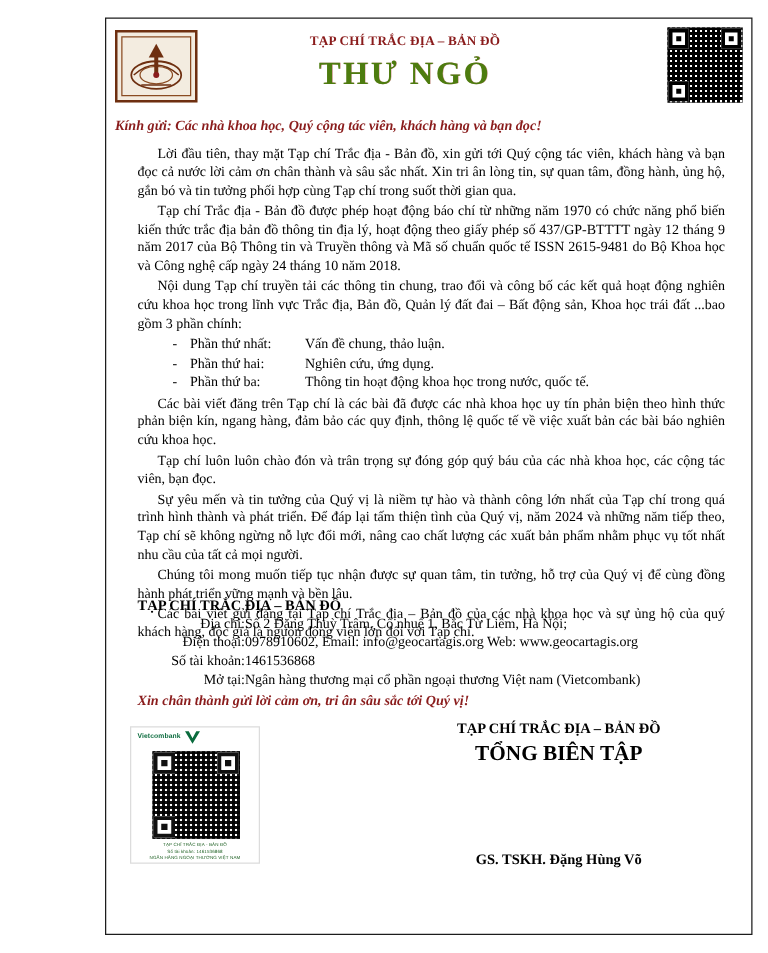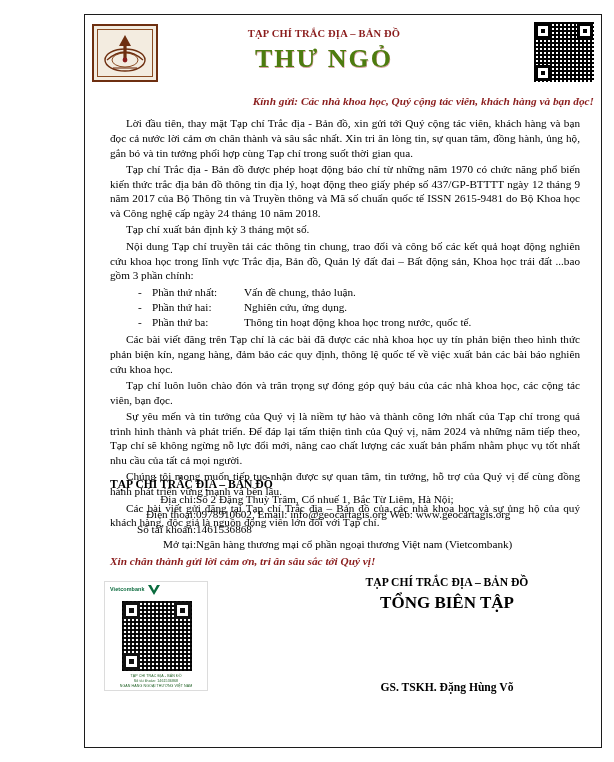--- a/index.html
+++ b/index.html
@@ -100,21 +100,21 @@
   .qr-top .eye.tl { left: 1px; top: 1px; }
   .qr-top .eye.tr { right: 1px; top: 1px; }
   .qr-top .eye.bl { left: 1px; bottom: 1px; }
 
   
   .salutation {
     position: absolute;
     left: 92px;
     top: 95px;
     width: 502px;
-    text-align: right;
+    text-align: left;
     font-style: italic;
     font-weight: bold;
     font-size: 11.3px;
     color: #8a1c1c;
   }
   .content {
     position: absolute;
     left: 110px;
     top: 116px;
     width: 470px;
@@ -272,21 +272,20 @@
       <div class="eye tr"></div>
       <div class="eye bl"></div>
     </div>
   </div>
 
   <div class="salutation">Kính gửi: Các nhà khoa học, Quý cộng tác viên, khách hàng và bạn đọc!</div>
 
   <div class="content">
     <p>Lời đầu tiên, thay mặt Tạp chí Trắc địa - Bản đồ, xin gửi tới Quý cộng tác viên, khách hàng và bạn đọc cả nước lời cảm ơn chân thành và sâu sắc nhất. Xin tri ân lòng tin, sự quan tâm, đồng hành, ủng hộ, gắn bó và tin tưởng phối hợp cùng Tạp chí trong suốt thời gian qua.</p>
     <p>Tạp chí Trắc địa - Bản đồ được phép hoạt động báo chí từ những năm 1970 có chức năng phổ biến kiến thức trắc địa bản đồ thông tin địa lý, hoạt động theo giấy phép số 437/GP-BTTTT ngày 12 tháng 9 năm 2017 của Bộ Thông tin và Truyền thông và Mã số chuẩn quốc tế ISSN 2615-9481 do Bộ Khoa học và Công nghệ cấp ngày 24 tháng 10 năm 2018.</p>
-    <p>Tạp chí xuất bản định kỳ 3 tháng một số.</p>
     <p>Nội dung Tạp chí truyền tải các thông tin chung, trao đổi và công bố các kết quả hoạt động nghiên cứu khoa học trong lĩnh vực Trắc địa, Bản đồ, Quản lý đất đai – Bất động sản, Khoa học trái đất ...bao gồm 3 phần chính:</p>
 
     <ul class="parts">
       <li>
         <span class="dash">-</span>
         <span class="pname">Phần thứ nhất:</span>
         <span class="pdesc">Vấn đề chung, thảo luận.</span>
       </li>
       <li>
         <span class="dash">-</span>

